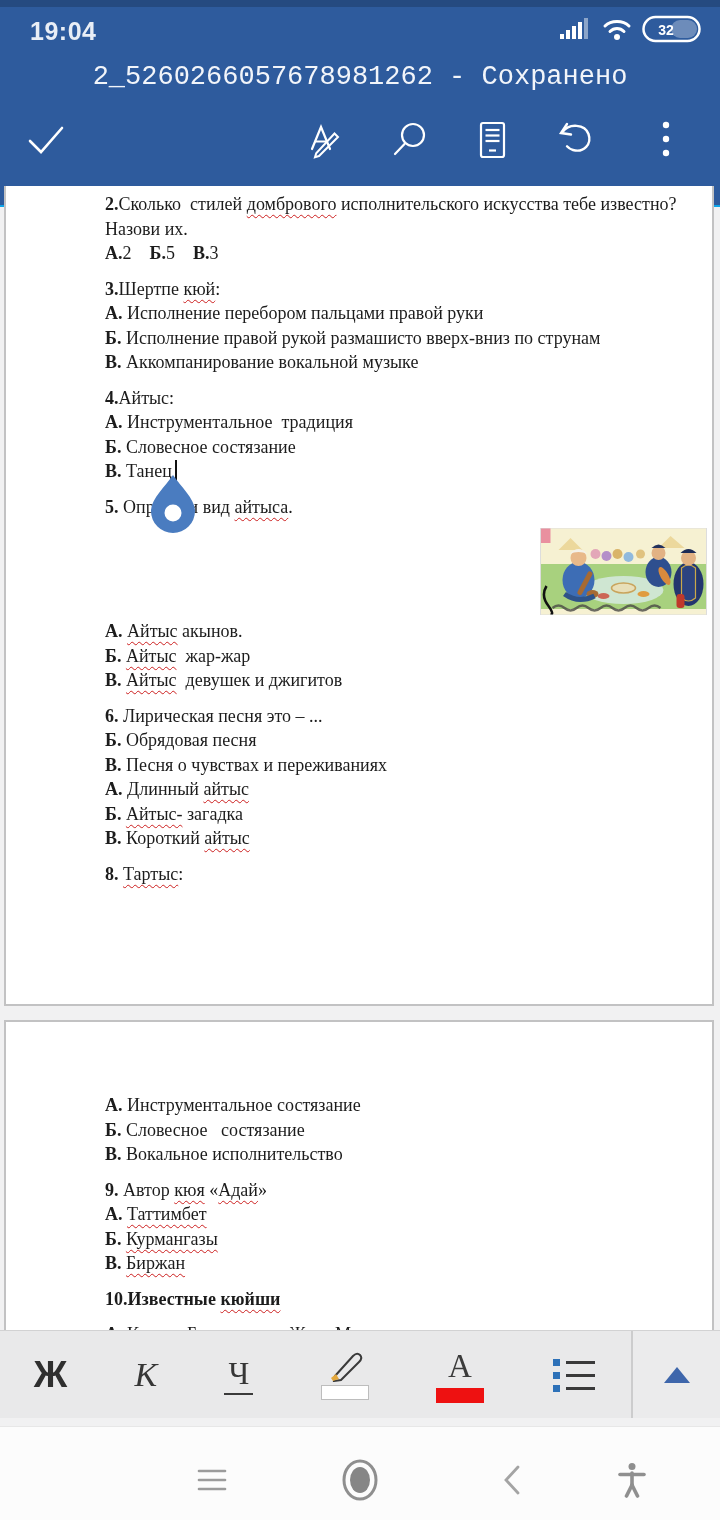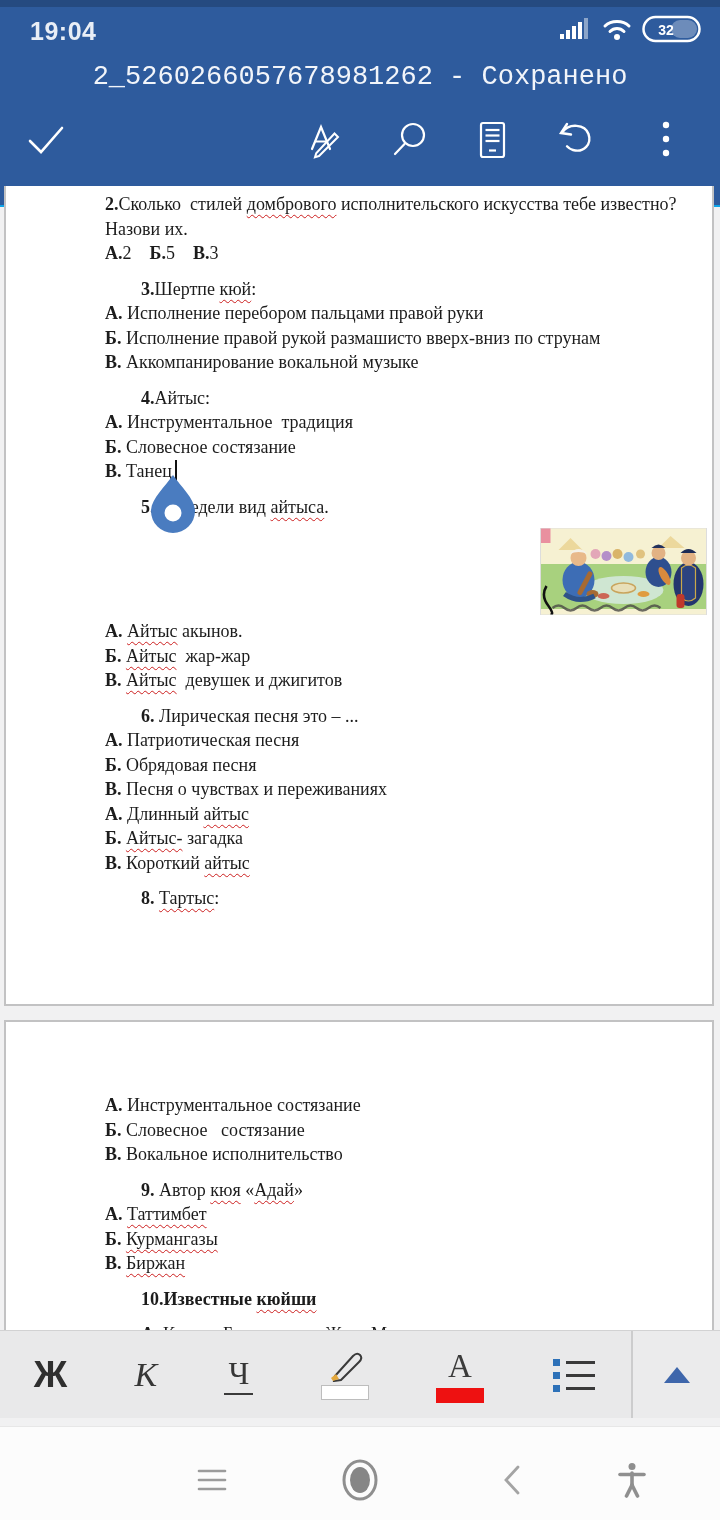--- a/index.html
+++ b/index.html
@@ -19,21 +19,21 @@
   .action-row { position:absolute; left:0; top:104px; width:720px; height:78px; }
   .hbtn { position:absolute; top:0; width:60px; height:72px; display:flex; align-items:center; justify-content:center; background:transparent; border:none; }
 
   
   .page { position:absolute; left:4px; width:710px; background:#ffffff;
           border:2px solid #c2c2c3; font-family:"Liberation Serif", serif;
           color:#1c1c1c; font-size:18px; }
   #page1 { top:186px; height:820px; border-top:none; padding:6px 18px 0 99px; }
   #page2 { top:1020px; height:502px; border-bottom:none; padding:71px 18px 0 99px; }
   .doc-line { line-height:24.5px; white-space:pre-wrap; }
-  .doc-line.gap { margin-top:11px;margin-left:36px; }
+  .doc-line.gap { margin-top:11px; }
   .doc-line .b { font-weight:bold; }
   .doc-line .sq { text-decoration:underline; text-decoration-style:wavy; text-decoration-color:#cc1f1f;
                   text-decoration-thickness:1px; text-underline-offset:4px; text-decoration-skip-ink:none; }
   .caret { display:inline-block; width:2px; height:21px; background:#111; vertical-align:-4px; margin-left:3px; }
 
   .inline-image { position:absolute; left:534px; top:342px; width:167px; height:87px; }
   .drag-handle { position:absolute; left:144px; top:288px; width:46px; height:60px; }
 
   
   .fmtbar { position:absolute; left:0; top:1330px; width:720px; height:88px;
@@ -163,21 +163,20 @@
         <div class="doc-line gap"><span class="b">4.</span><span>Айтыс:</span></div>
         <div class="doc-line"><span class="b">А.</span><span> Инструментальное  традиция</span></div>
         <div class="doc-line"><span class="b">Б.</span><span> Словесное состязание</span></div>
         <div class="doc-line"><span class="b">В.</span><span> Танец</span><span class="caret"></span></div>
         <div class="doc-line gap"><span class="b">5.</span><span> Определи вид </span><span class="sq">айтыса</span><span>.</span></div>
         <div style="height: 100px;"></div>
         <div class="doc-line"><span class="b">А.</span><span> </span><span class="sq">Айтыс</span><span> акынов.</span></div>
         <div class="doc-line"><span class="b">Б.</span><span> </span><span class="sq">Айтыс</span><span>  жар-жар</span></div>
         <div class="doc-line"><span class="b">В.</span><span> </span><span class="sq">Айтыс</span><span>  девушек и джигитов</span></div>
         <div class="doc-line gap"><span class="b">6.</span><span> Лирическая песня это – ...</span></div>
-        <div class="doc-line"><span class="b">А.</span><span> Патриотическая песня</span></div>
         <div class="doc-line"><span class="b">Б.</span><span> Обрядовая песня</span></div>
         <div class="doc-line"><span class="b">В.</span><span> Песня о чувствах и переживаниях</span></div>
         <div class="doc-line"><span class="b">А.</span><span> Длинный </span><span class="sq">айтыс</span></div>
         <div class="doc-line"><span class="b">Б.</span><span> </span><span class="sq">Айтыс-</span><span> загадка</span></div>
         <div class="doc-line"><span class="b">В.</span><span> Короткий </span><span class="sq">айтыс</span></div>
         <div class="doc-line gap"><span class="b">8.</span><span> </span><span class="sq">Тартыс</span><span>:</span></div>
       </div>
 
     <svg class="inline-image" viewBox="0 0 166 87">
       <rect x="0" y="0" width="166" height="87" fill="#f6f1d2"></rect>

